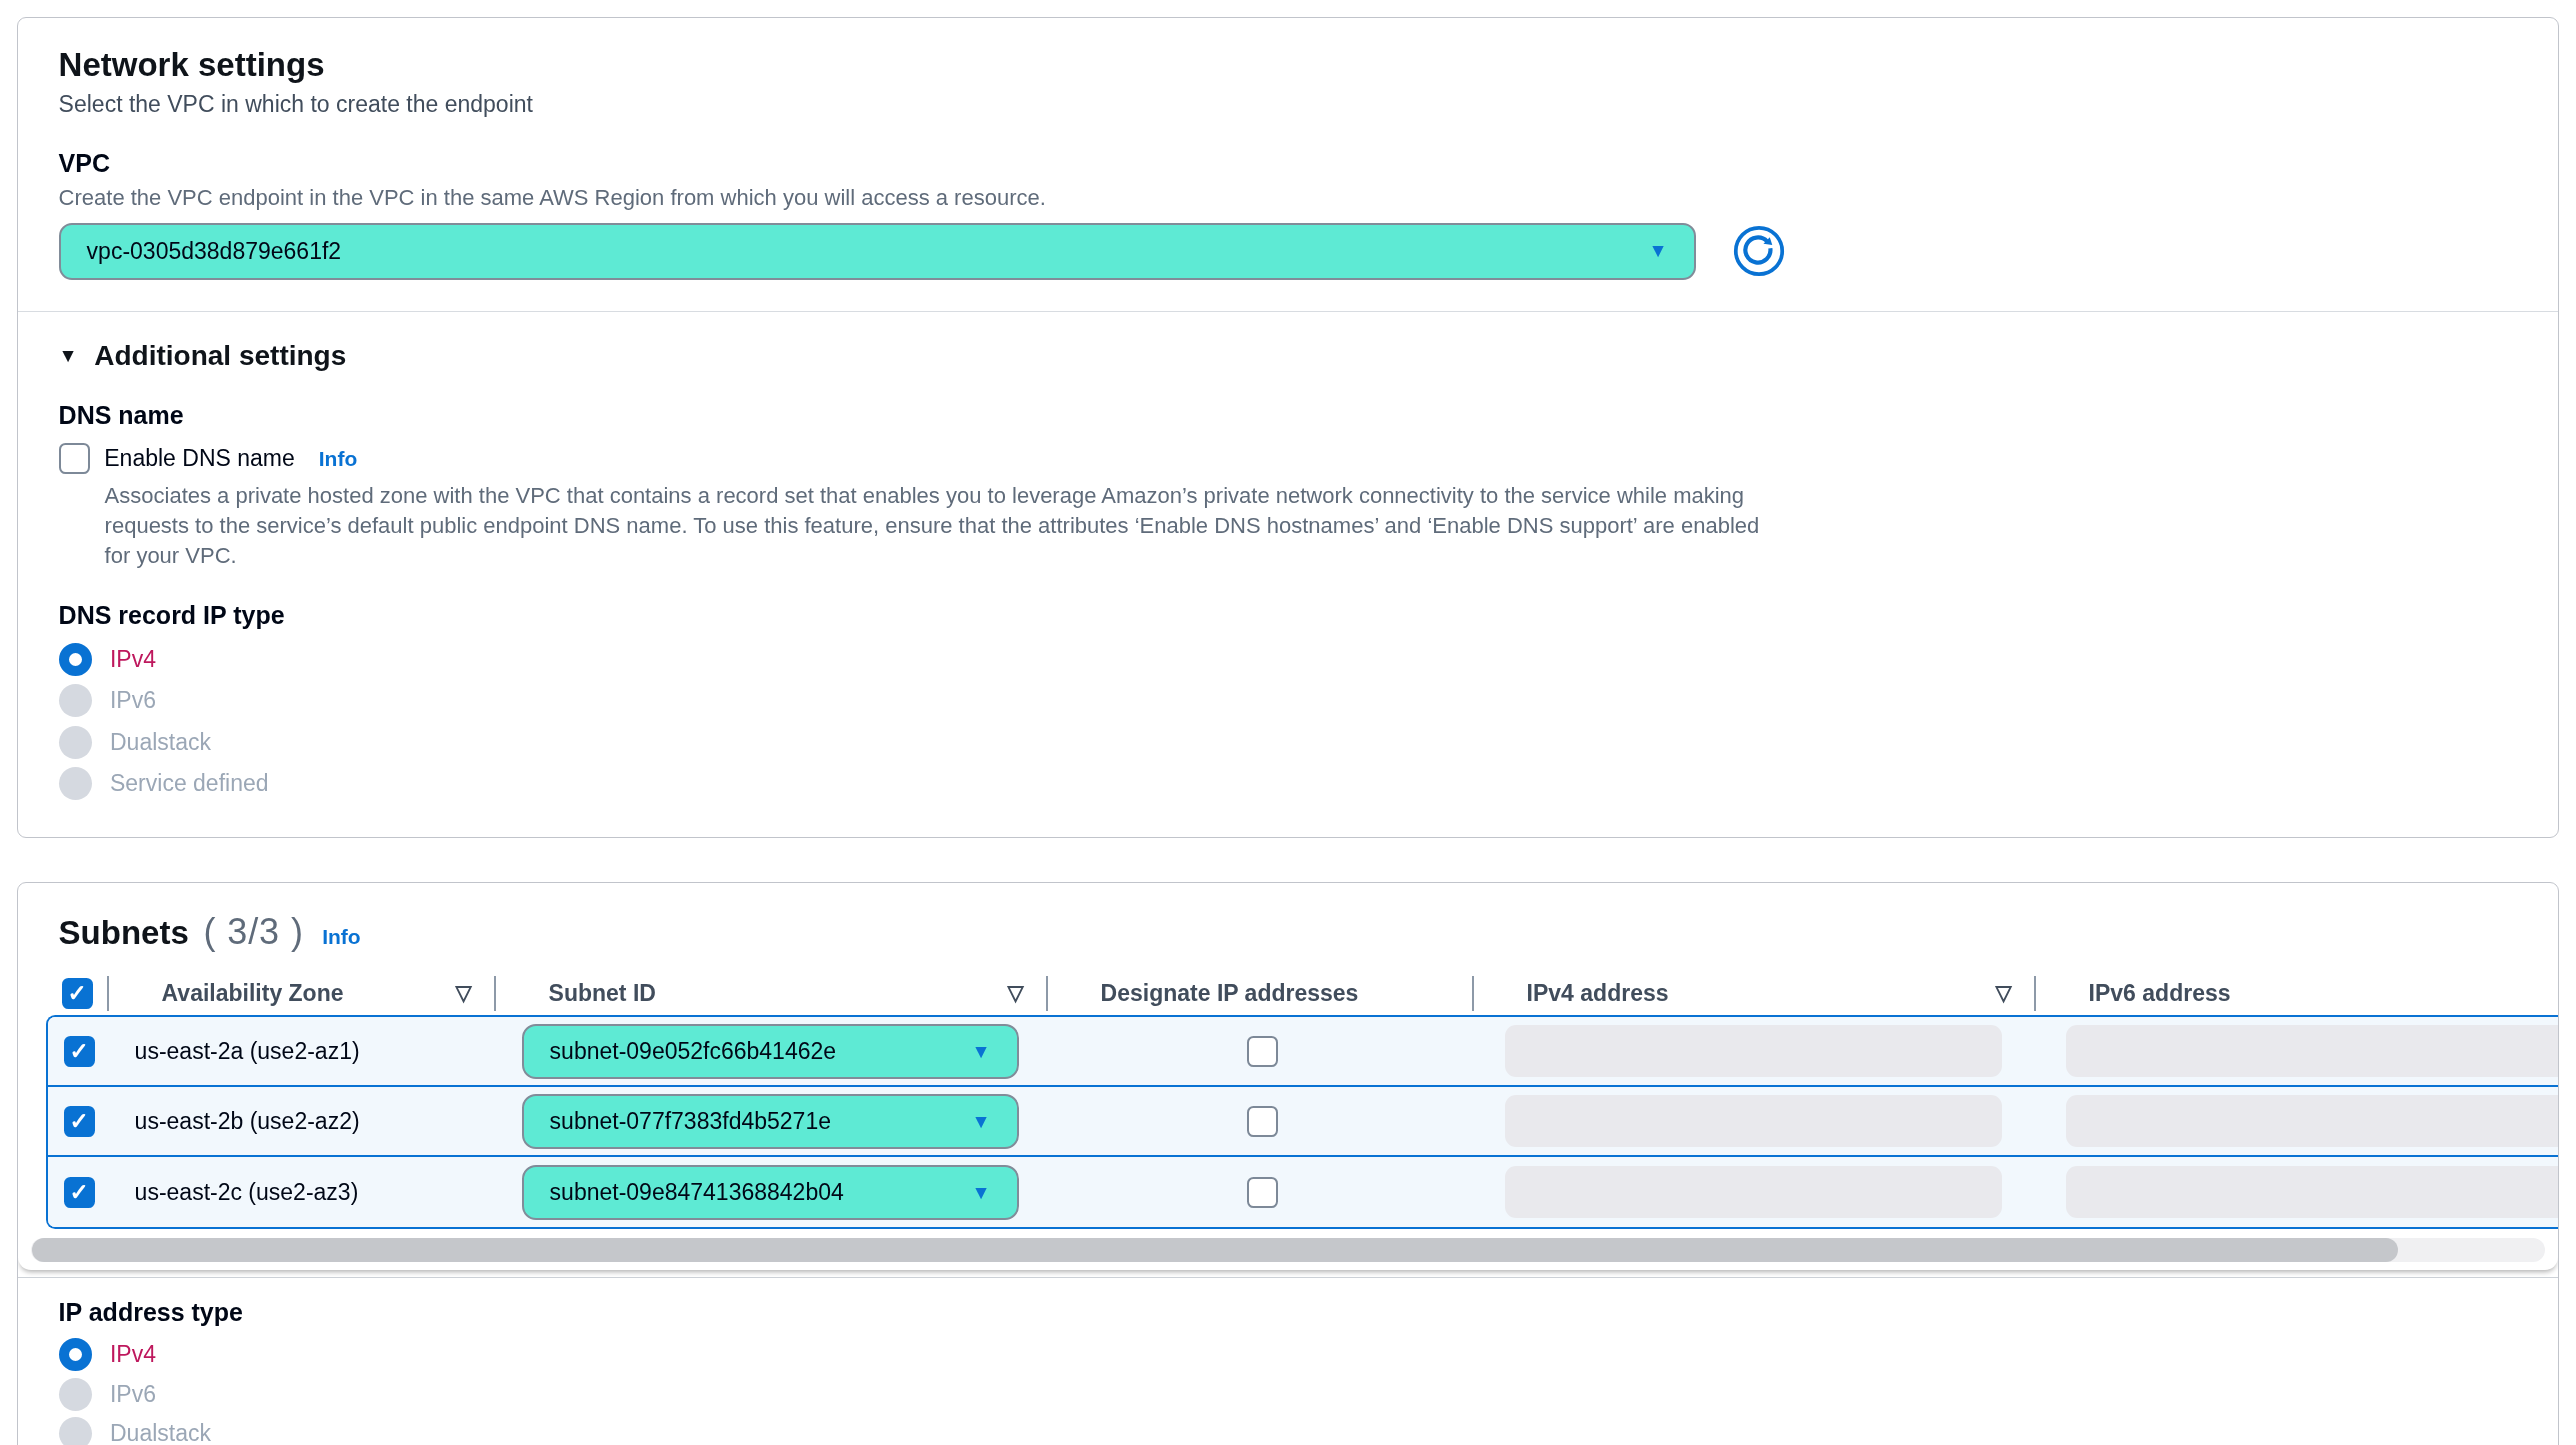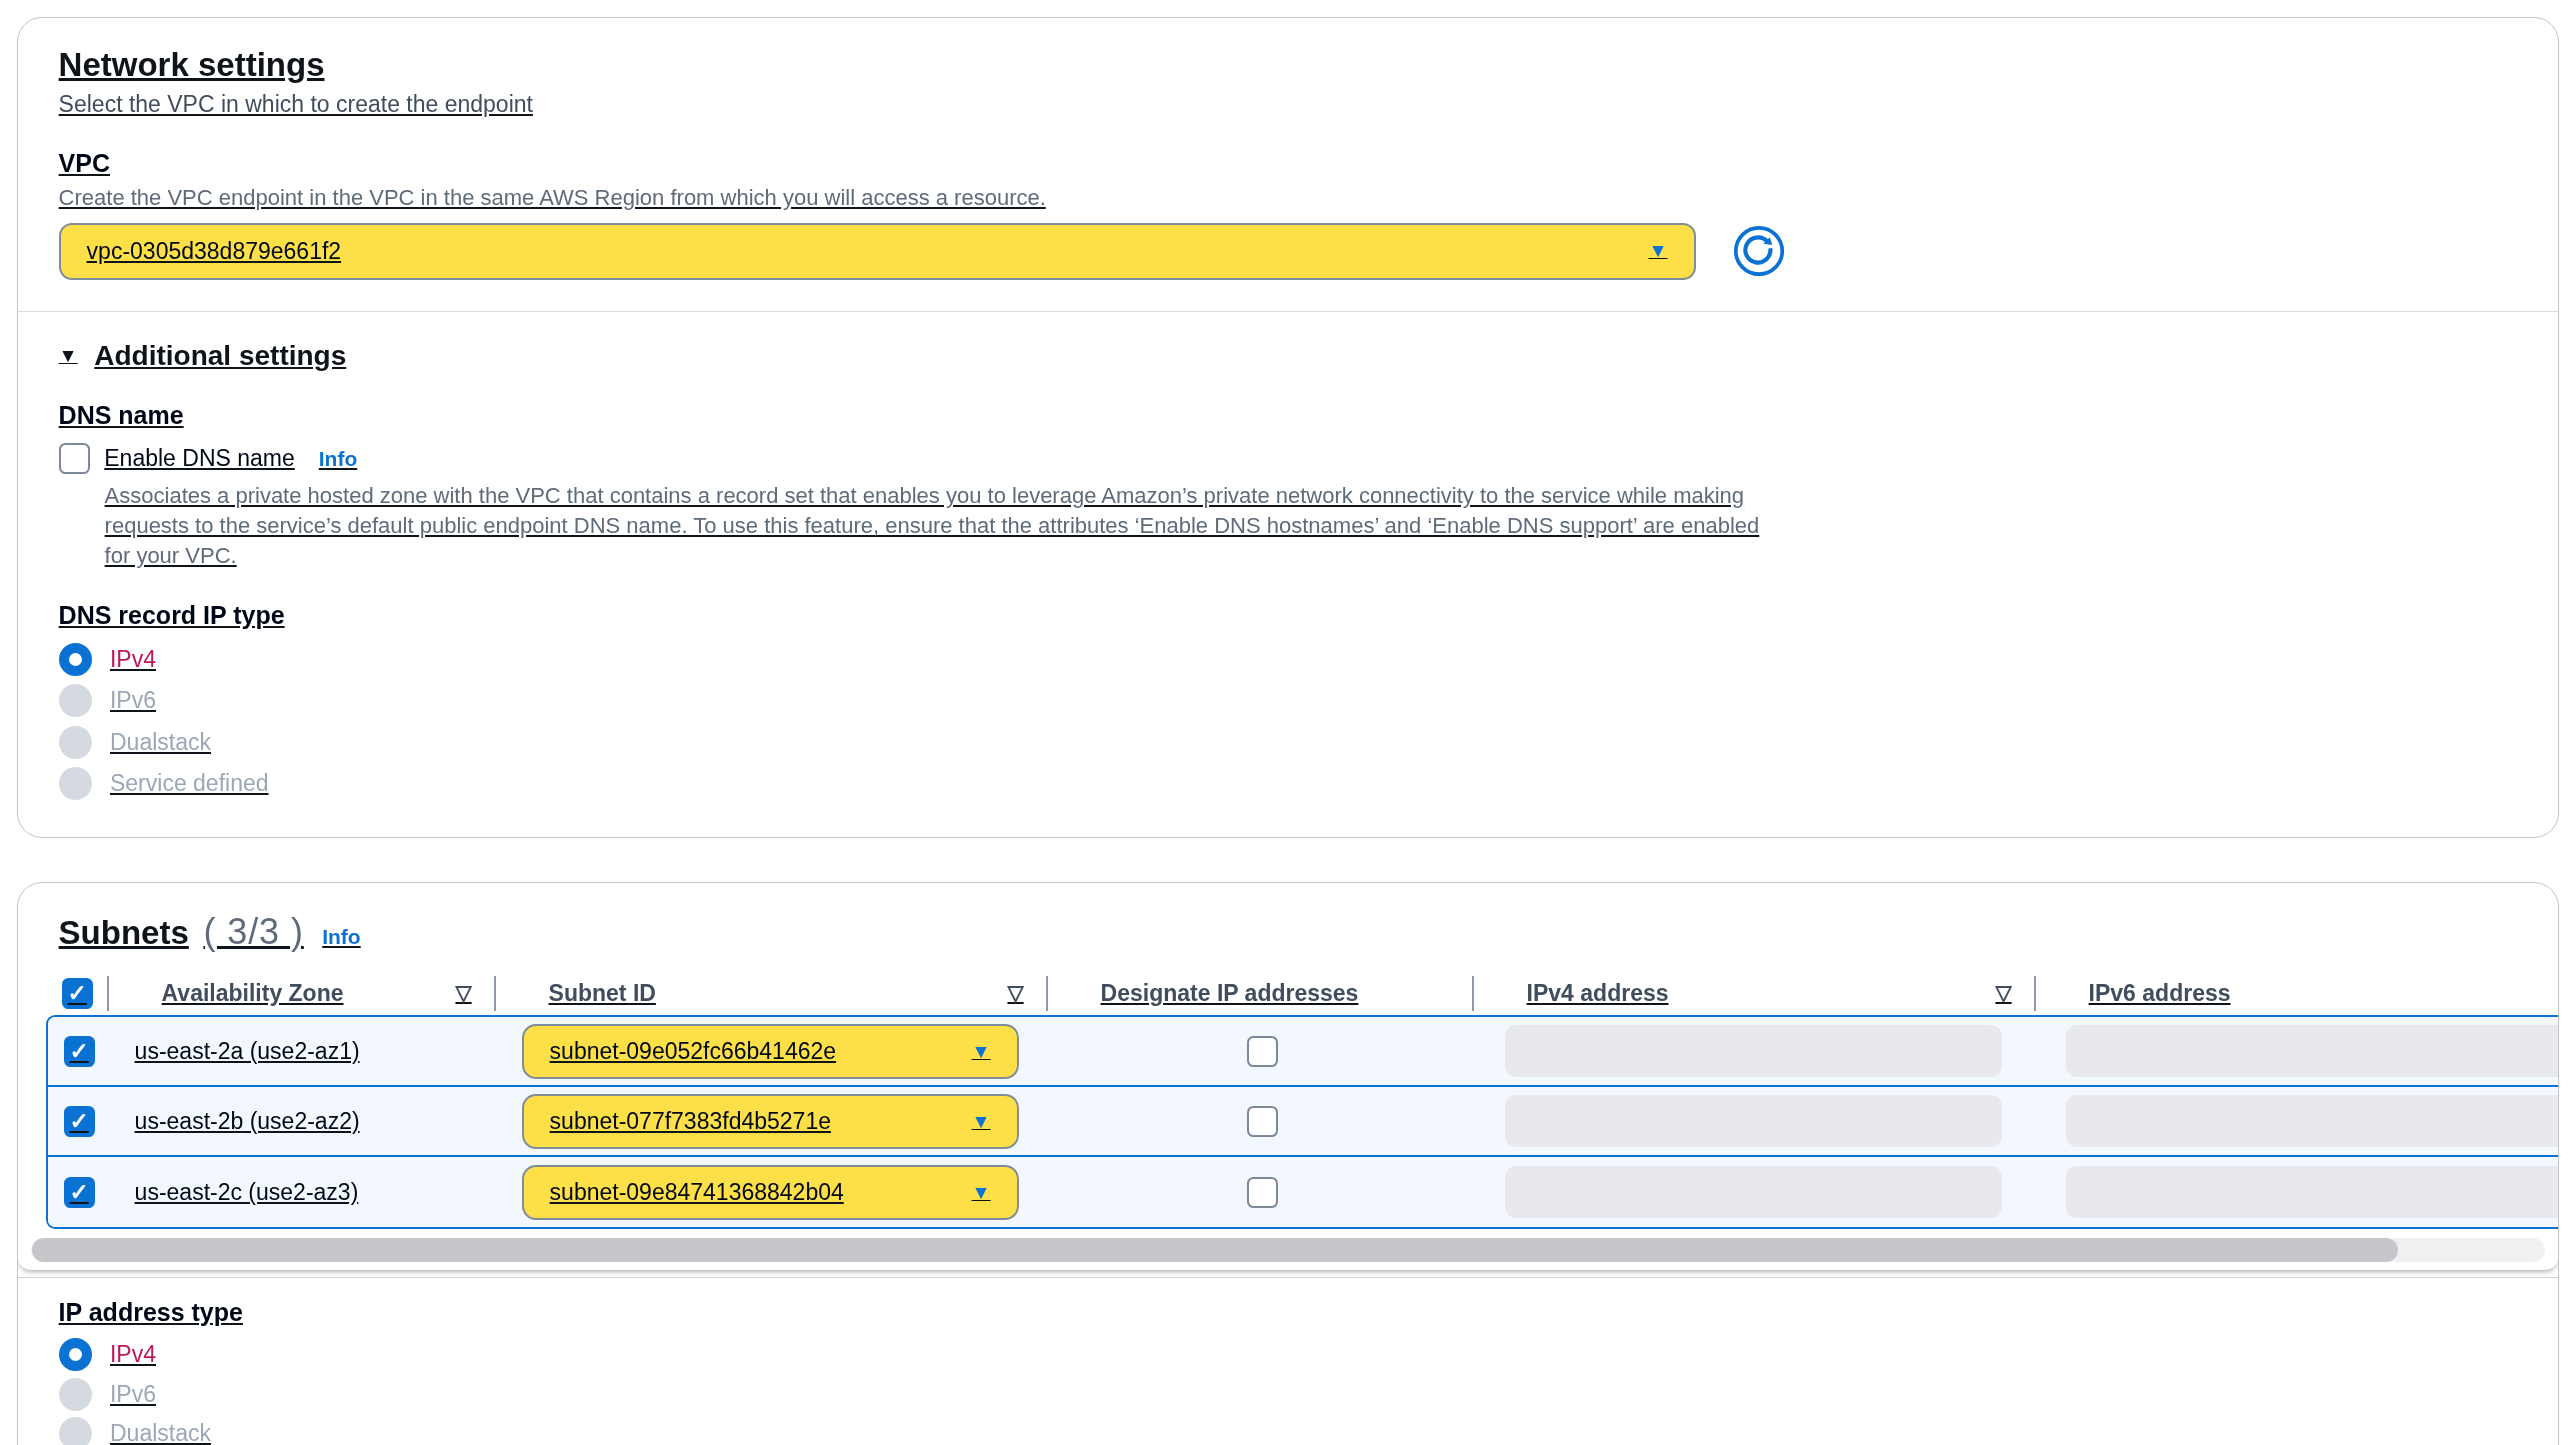--- a/index.html
+++ b/index.html
@@ -6,35 +6,34 @@
   html, body { width: 2576px; height: 1445px; }
   body {
     background: #ffffff;
     overflow: hidden;
     font-family: "Liberation Sans", sans-serif;
     color: #0f141a;
   }
   .card {
     background: #fff;
     border: 1.8px solid #c1c4cb;
-    border-radius: 25px;
+    border-radius: 9px;
     margin: 16.6px 16.6px 0 16.6px;
-    text-decoration: underline;
   }
   .card-inner { padding: 26px 41px 37px 41px; }
 
   h2.section-title { font-size: 33px; line-height: 41px; font-weight: 700; color: #0f141a; }
   .card-desc { font-size: 23px; line-height: 29.5px; color: #414d5c; margin-top: 5.5px; }
 
   .field-label { font-size: 25px; font-weight: 700; color: #000716; }
   .field-desc  { font-size: 22px; line-height: 28px; color: #5f6b7a; margin-top: 5.5px; }
 
   .select-row { margin-top: 11px; display: flex; align-items: center; gap: 37px; }
   .select {
-    height: 57px; background: #fde047;
+    height: 57px; background: #5eead4;
     border: 2.8px solid #818c99; border-radius: 13px;
     display: flex; align-items: center; justify-content: space-between;
     padding: 4px 26px; font-size: 23px; color: #000716; cursor: pointer;
   }
   .select.vpc-select { width: 1637px; }
   .caret { color: #0972d3; font-size: 19.3px; line-height: 1; }
 
   .refresh-btn { width: 52px; height: 52px; border: none; background: transparent; cursor: pointer; padding: 0; }
 
   .divider { border: none; border-top: 1.8px solid #d8dce1; margin: 31px -41px 0 -41px; }

